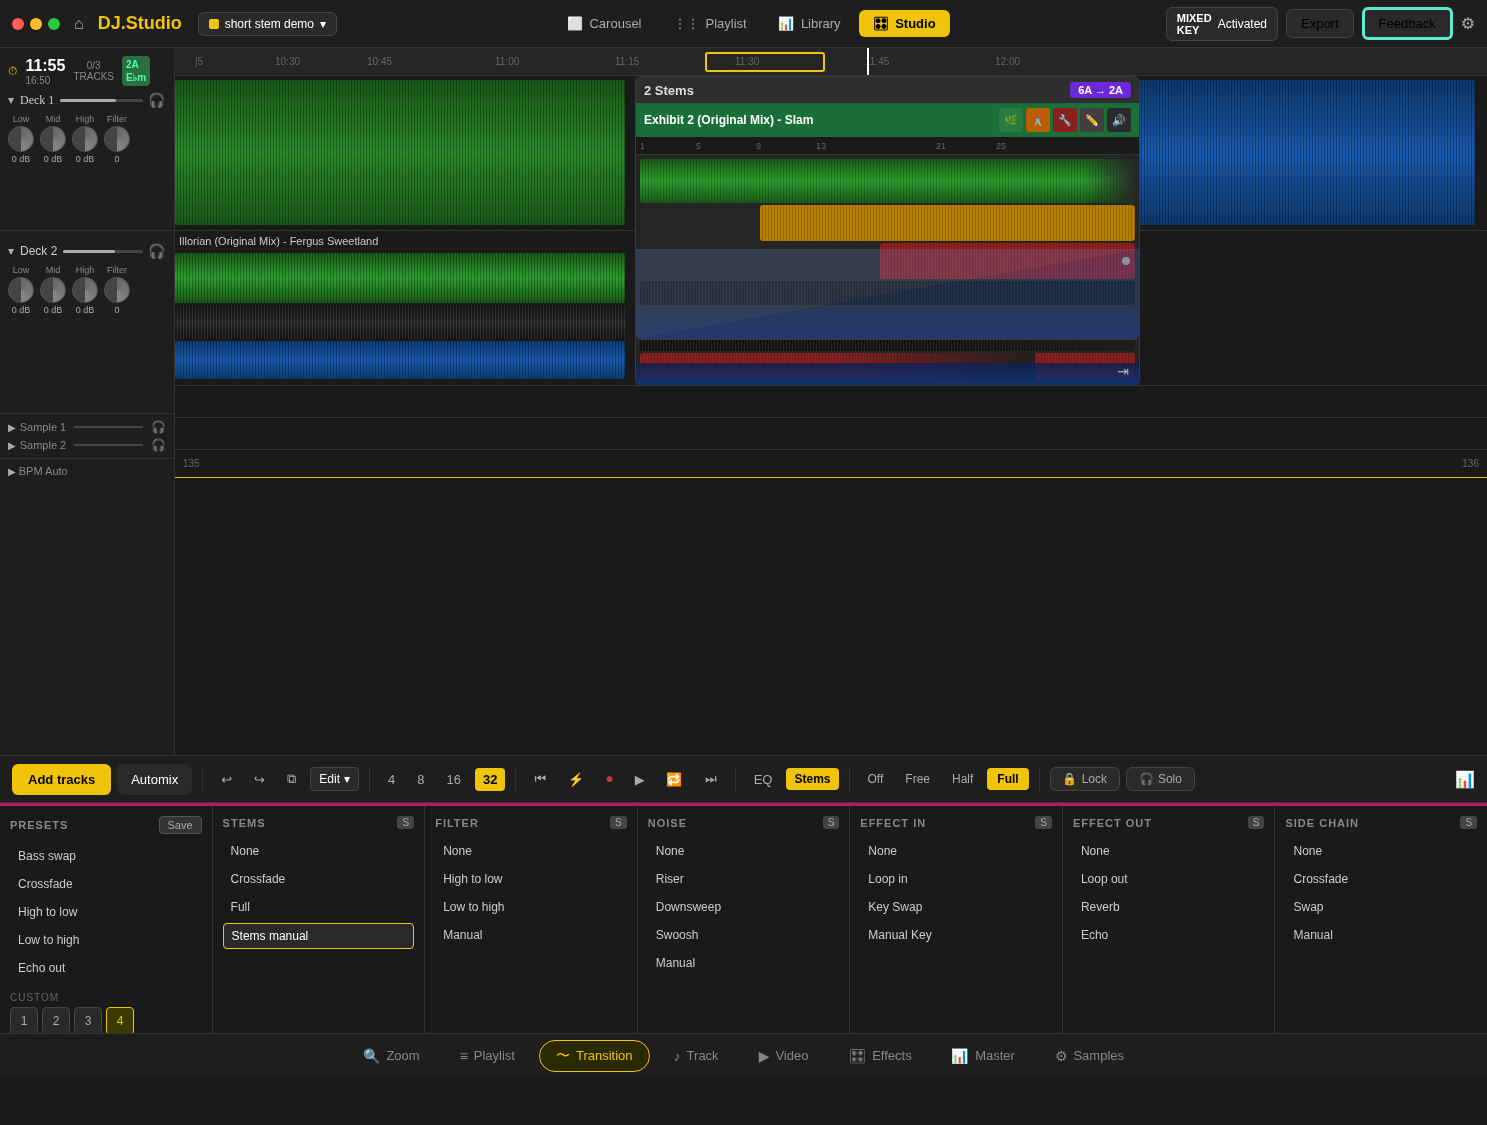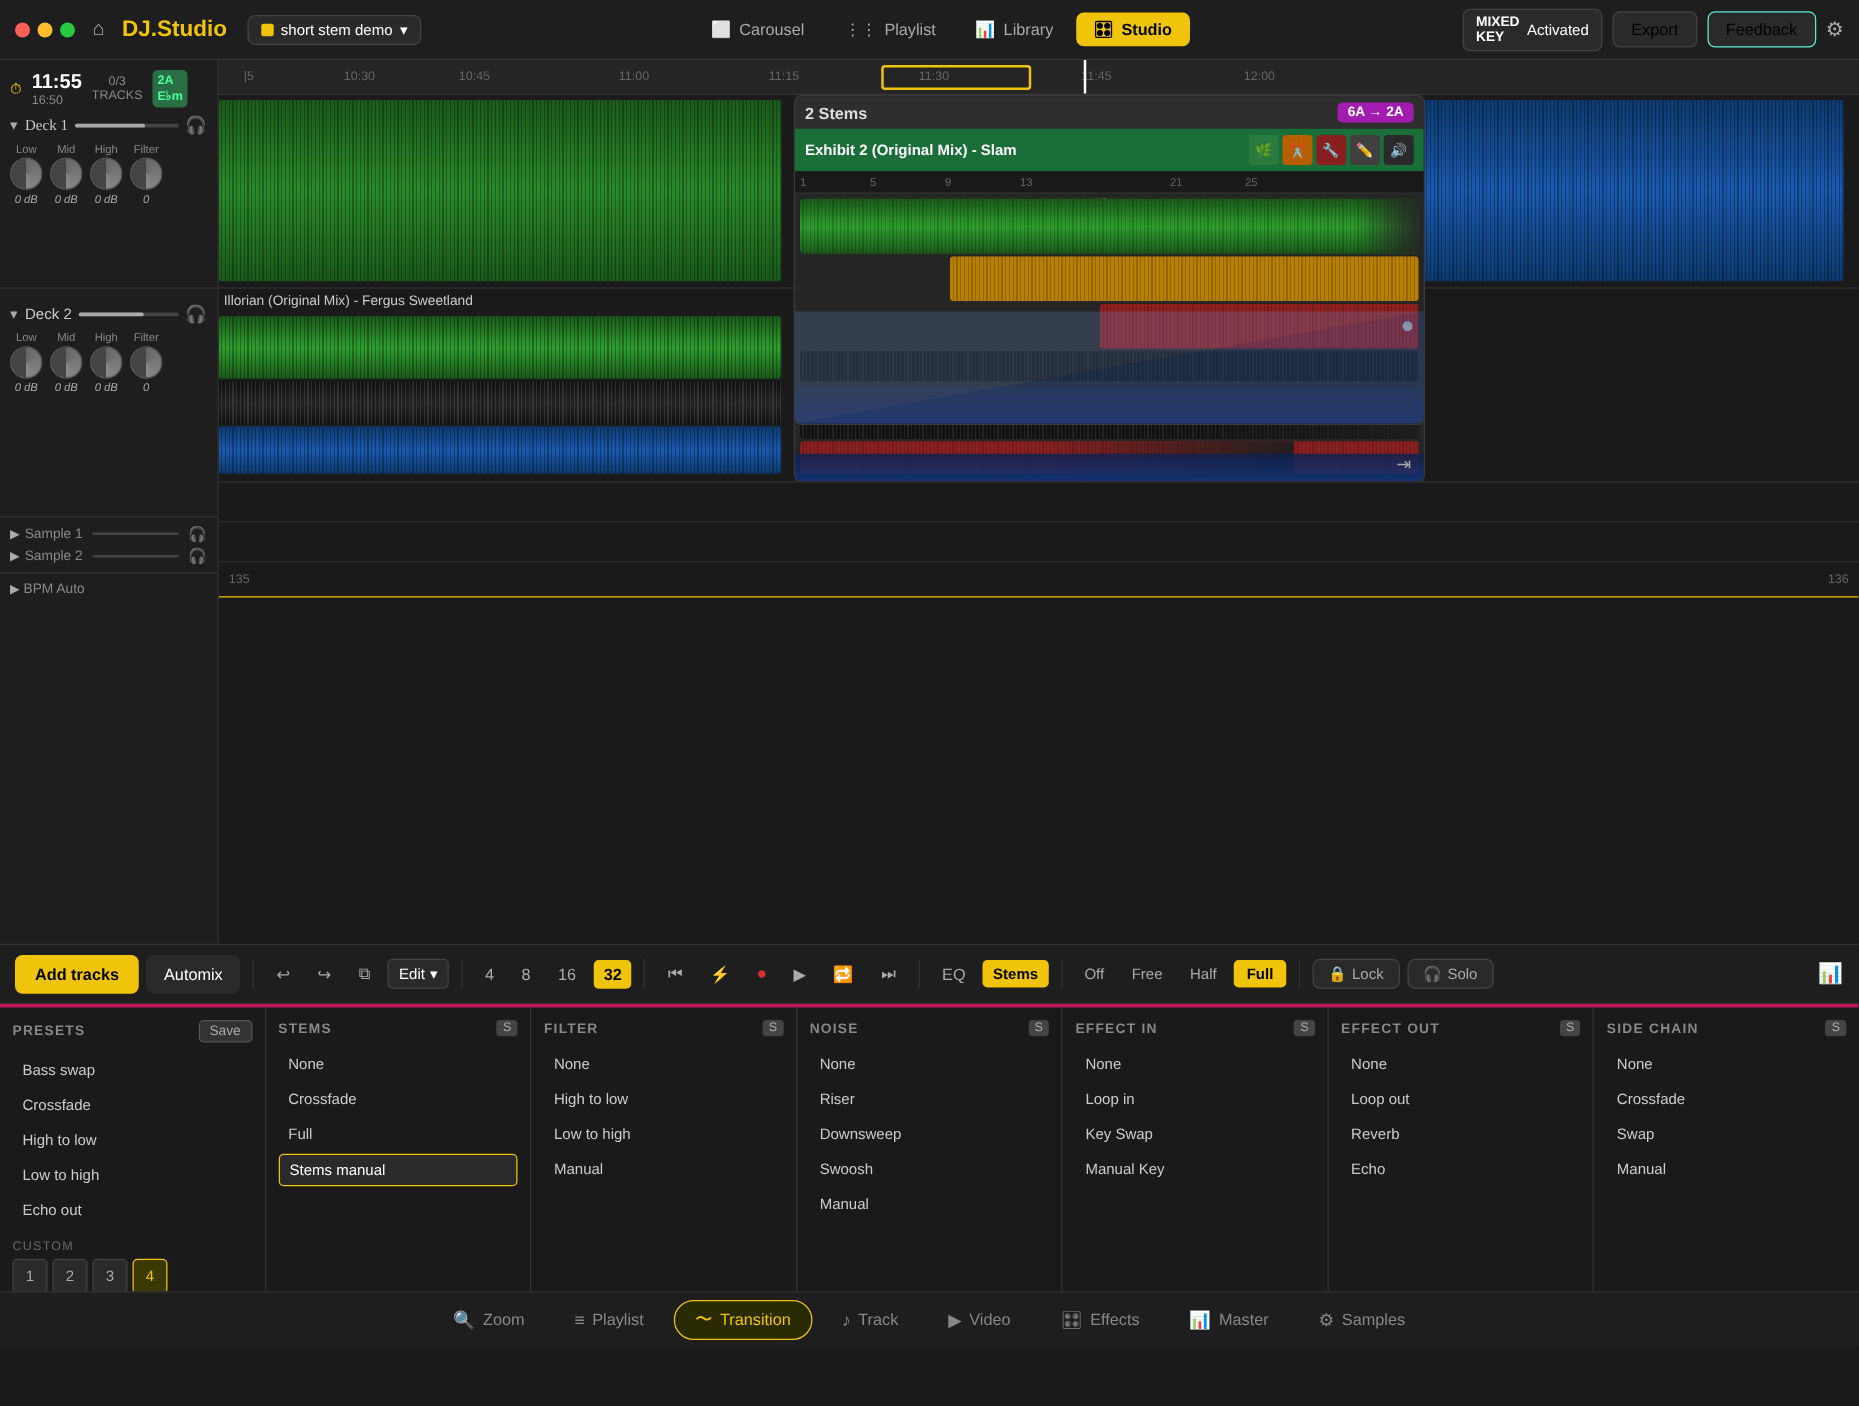--- a/index.html
+++ b/index.html
@@ -15,25 +15,25 @@
     .home-icon { color: #aaa; margin: 0 6px; font-size: 16px; cursor: pointer; }
     .logo { color: #f0c40a; font-weight: 900; font-size: 18px; margin-right: 8px; }
     .project-name { display: flex; align-items: center; gap: 6px; background: #2a2a2a; border: 1px solid #444; border-radius: 6px; padding: 4px 10px; cursor: pointer; }
     .project-dot { width: 10px; height: 10px; background: #f0c40a; border-radius: 2px; }
     .nav-center { display: flex; align-items: center; gap: 4px; margin: 0 auto; }
     .nav-btn { display: flex; align-items: center; gap: 6px; padding: 6px 14px; border-radius: 6px; cursor: pointer; color: #aaa; font-size: 13px; }
     .nav-btn.active { background: #f0c40a; color: #000; font-weight: 600; }
     .nav-right { display: flex; align-items: center; gap: 8px; }
     .mixedkey { display: flex; align-items: center; gap: 6px; background: #2a2a2a; border: 1px solid #444; border-radius: 6px; padding: 4px 10px; font-size: 12px; }
     .export-btn { background: #2a2a2a; border: 1px solid #444; border-radius: 6px; padding: 6px 14px; cursor: pointer; font-size: 13px; }
-    .feedback-btn { background: #2a2a2a; border: 1px solid #5eead4; border-radius: 6px; padding: 6px 14px; cursor: pointer; font-size: 13px; }
+    .feedback-btn { background: #2a2a2a; border: 3px solid #5eead4; border-radius: 6px; padding: 6px 14px; cursor: pointer; font-size: 13px; }
     .settings-icon { color: #aaa; cursor: pointer; font-size: 16px; }
     .eq-knob-group { display: flex; flex-direction: column; align-items: center; gap: 2px; }
     .knob-label { font-size: 9px; color: #888; }
-    .knob-val { font-size: 9px; color: #aaa; font-style: italic; }
+    .knob-val { font-size: 9px; color: #aaa; }
 
     
     .bottom-toolbar { height: 48px; background: #1e1e1e; border-top: 1px solid #333; border-bottom: 1px solid #333; display: flex; align-items: center; padding: 0 12px; gap: 6px; }
     .toolbar-btn { background: none; border: none; color: #aaa; cursor: pointer; padding: 6px 8px; border-radius: 4px; font-size: 13px; display: flex; align-items: center; gap: 4px; }
     .toolbar-divider { width: 1px; height: 24px; background: #333; margin: 0 4px; }
     .add-tracks-btn { background: #f0c40a; color: #000; border: none; border-radius: 6px; padding: 8px 16px; cursor: pointer; font-weight: 700; font-size: 13px; }
     .automix-btn { background: #2a2a2a; color: #fff; border: none; border-radius: 6px; padding: 8px 14px; cursor: pointer; font-size: 13px; }
     .quantize-btn { background: #f0c40a; color: #000; border: none; border-radius: 4px; padding: 4px 8px; font-weight: 700; cursor: pointer; font-size: 13px; }
     .beat-btn { background: none; border: none; color: #aaa; cursor: pointer; padding: 4px 8px; border-radius: 4px; font-size: 13px; }
     .mode-btn { background: none; border: none; color: #aaa; cursor: pointer; padding: 4px 8px; border-radius: 4px; font-size: 12px; }
@@ -345,21 +345,21 @@
 
       <div class="tl-bpm" style="display:flex;align-items:center;padding:0 8px;">
         <span style="font-size:10px;color:#666;margin-right:auto;">135</span>
         <span style="font-size:10px;color:#666;">136</span>
       </div>
 
       <div style="position:absolute;top:28px;left:460px;width:505px;z-index:30;background:#252525;border:1px solid #3a3a3a;border-radius:6px;overflow:hidden;">
 
         <div style="display:flex;align-items:center;padding:5px 8px;background:#2e2e2e;">
           <span style="font-size:13px;font-weight:600;color:#ddd;">2 Stems</span>
-          <div style="margin-left:auto;display:flex;align-items:center;gap:4px;background:#a21caf;border-radius:4px;padding:2px 8px;">
+          <div style="margin-left:auto;display:flex;align-items:center;gap:4px;background:#6d28d9;border-radius:4px;padding:2px 8px;">
             <span style="font-size:11px;font-weight:700;">6A → 2A</span>
           </div>
         </div>
 
         <div style="display:flex;align-items:center;padding:5px 8px;background:#1a6e38;">
           <span style="font-size:12px;font-weight:600;color:#fff;">Exhibit 2 (Original Mix) - Slam</span>
           <div style="margin-left:auto;display:flex;gap:3px;">
             <div style="width:24px;height:24px;border-radius:3px;background:#2a7a40;display:flex;align-items:center;justify-content:center;font-size:11px;cursor:pointer;">🌿</div>
             <div style="width:24px;height:24px;border-radius:3px;background:#b86000;display:flex;align-items:center;justify-content:center;font-size:11px;cursor:pointer;">✂️</div>
             <div style="width:24px;height:24px;border-radius:3px;background:#882020;display:flex;align-items:center;justify-content:center;font-size:11px;cursor:pointer;">🔧</div>

